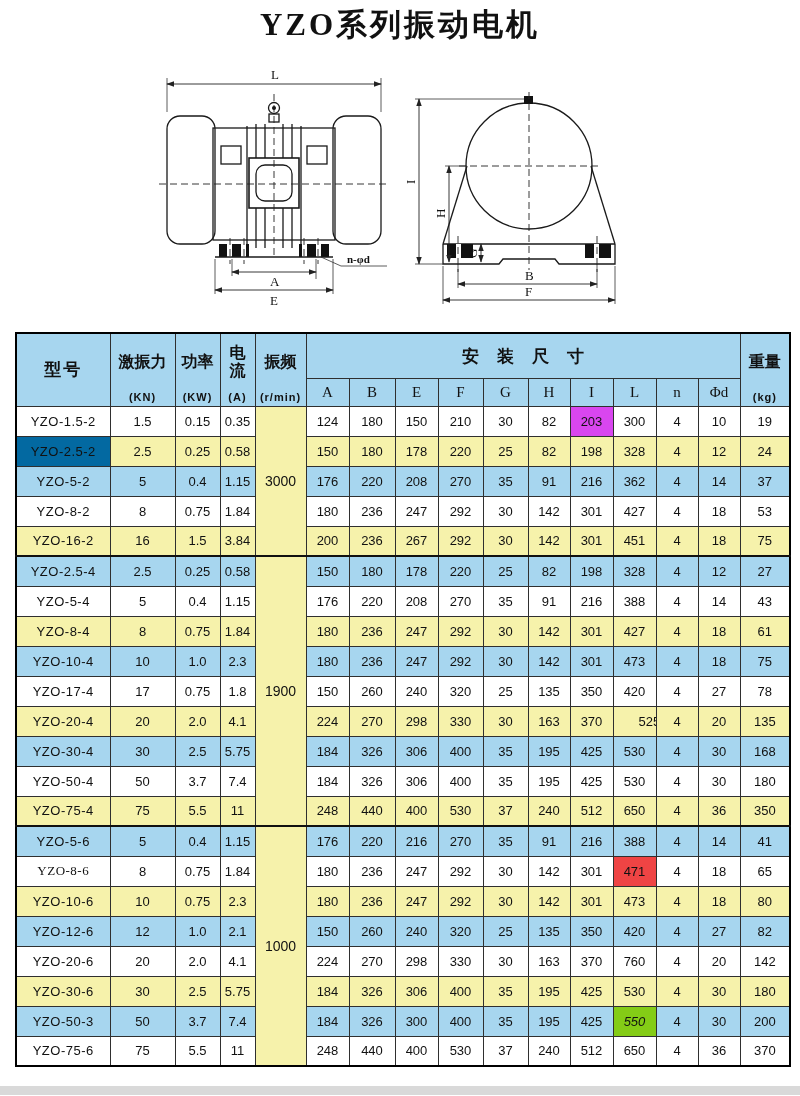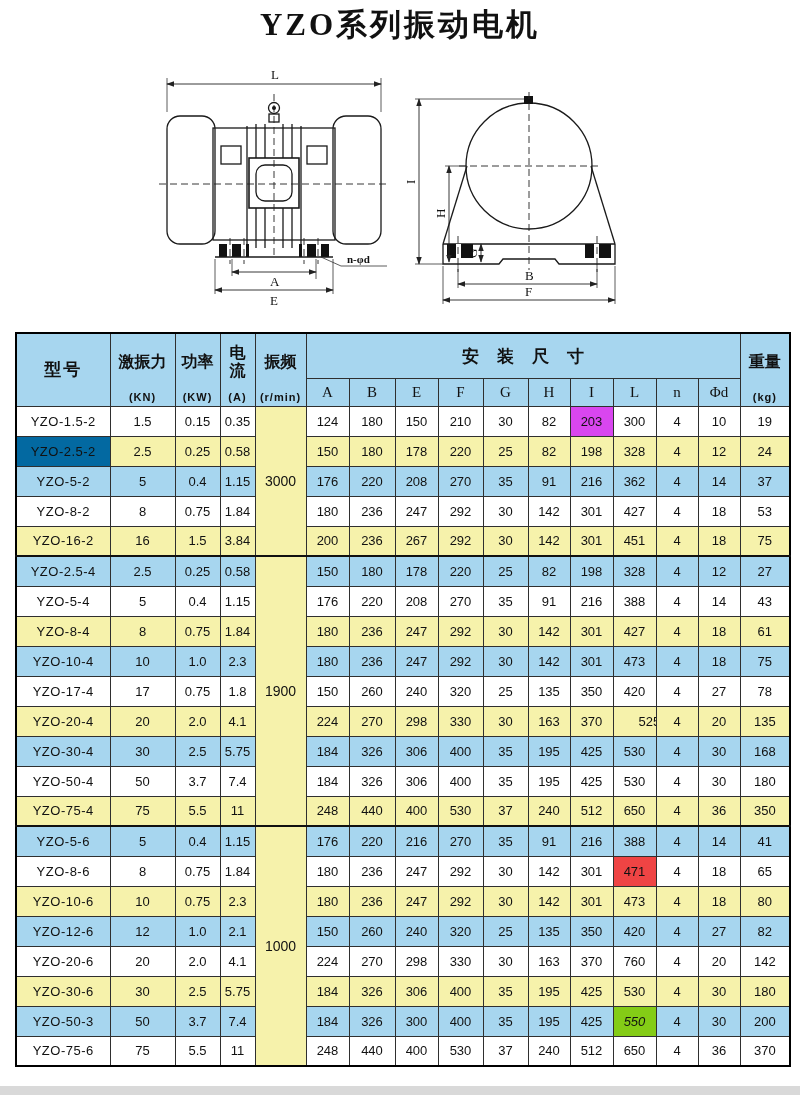--- a/index.html
+++ b/index.html
@@ -498,21 +498,21 @@
           <td style="background: rgb(167, 214, 239);">270</td>
           <td style="background: rgb(167, 214, 239);">35</td>
           <td style="background: rgb(167, 214, 239);">91</td>
           <td style="background: rgb(167, 214, 239);">216</td>
           <td style="background: rgb(167, 214, 239);">388</td>
           <td style="background: rgb(167, 214, 239);">4</td>
           <td style="background: rgb(167, 214, 239);">14</td>
           <td style="background: rgb(167, 214, 239);">41</td>
         </tr>
         <tr>
-          <td class="model-cell" style="background: rgb(255, 255, 255);">YZO-8-6</td>
+          <td class="model-cell" style="background: rgb(255, 255, 255); font-family: Liberation Serif, serif;">YZO-8-6</td>
           <td style="background: rgb(255, 255, 255);">8</td>
           <td style="background: rgb(255, 255, 255);">0.75</td>
           <td style="background: rgb(255, 255, 255);">1.84</td>
           <td style="background: rgb(255, 255, 255);">180</td>
           <td style="background: rgb(255, 255, 255);">236</td>
           <td style="background: rgb(255, 255, 255);">247</td>
           <td style="background: rgb(255, 255, 255);">292</td>
           <td style="background: rgb(255, 255, 255);">30</td>
           <td style="background: rgb(255, 255, 255);">142</td>
           <td style="background: rgb(255, 255, 255);">301</td>

